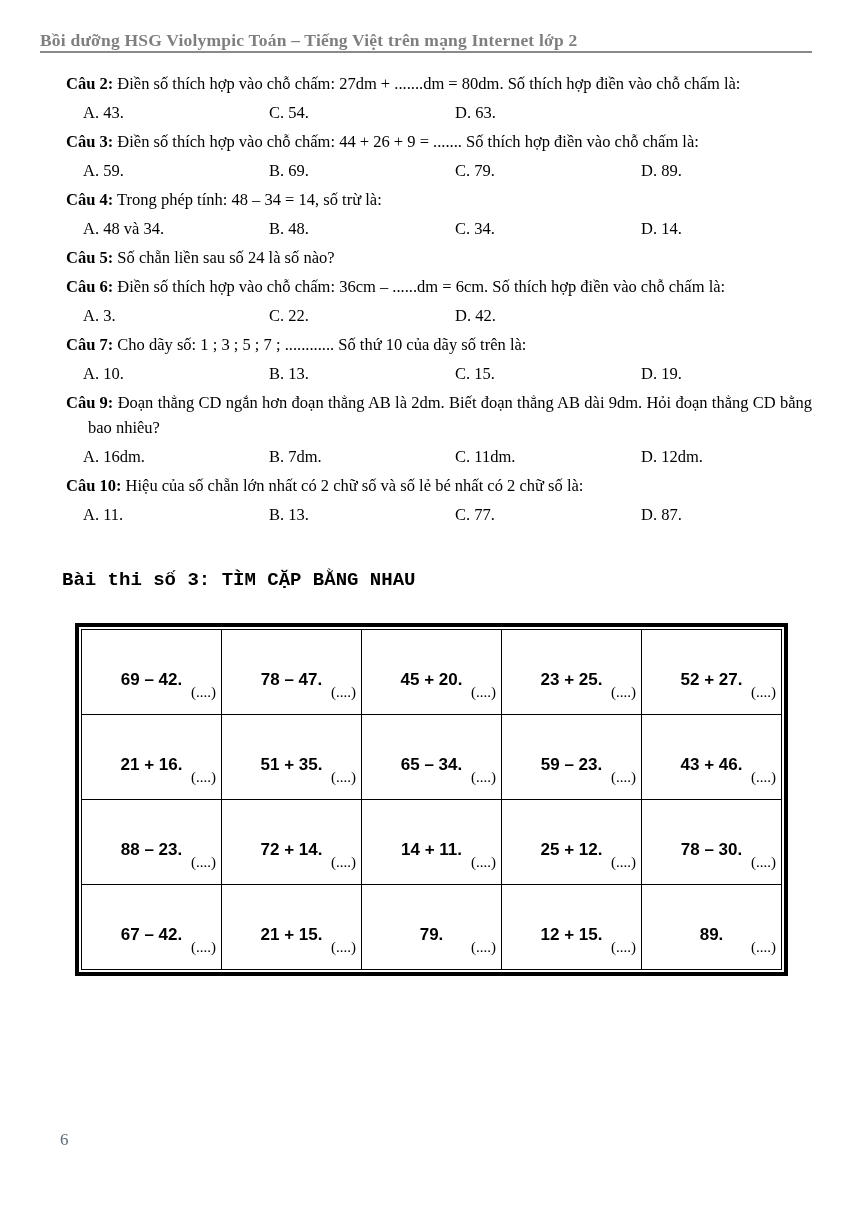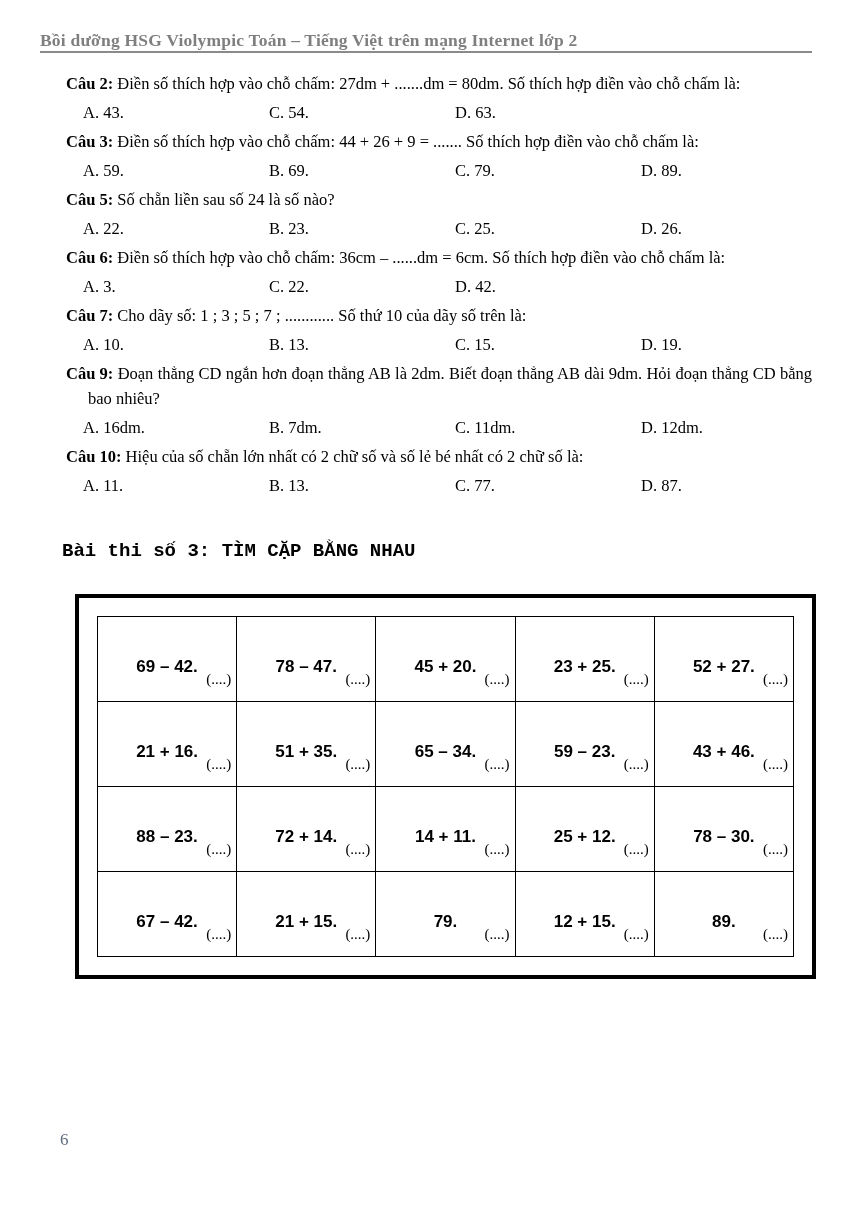--- a/index.html
+++ b/index.html
@@ -48,21 +48,21 @@
     text-align: left;
     font-family: Liberation Mono, monospace;
     font-weight: bold;
     font-size: 19px;
     color: #000000;
   }
   
   .table-wrap {
     margin: 32px 0 0 13px;
     border: 4px solid #000000;
-    padding: 18px;
+    padding: 2px;
     width: -moz-fit-content;
     width: fit-content;
     background: #ffffff;
   }
   table.match { border-collapse: collapse; }
   table.match td {
     border: 1px solid #000000;
     width: 139px;
     height: 84px;
     vertical-align: top;
@@ -116,29 +116,32 @@
   <div class="question">
     <p class="qtext"><b class="qlabel">Câu 3:</b> <span class="qbody">Điền số thích hợp vào chỗ chấm: 44 + 26 + 9 = ....... Số thích hợp điền vào chỗ chấm là:</span></p>
     <div class="options">
       <span class="opt">A. 59.</span>
       <span class="opt">B. 69.</span>
       <span class="opt">C. 79.</span>
       <span class="opt">D. 89.</span>
     </div>
   </div>
 
+  <div class="question">
+    <p class="qtext"><b class="qlabel">Câu 4:</b> <span class="qbody">Trong phép tính: 48 – 34 = 14, số trừ là:</span></p>
+    <div class="options">
+      <span class="opt">A. 48 và 34.</span>
+      <span class="opt">B. 48.</span>
+      <span class="opt">C. 34.</span>
+      <span class="opt">D. 14.</span>
+    </div>
+  </div>
 
   <div class="question">
     <p class="qtext"><b class="qlabel">Câu 5:</b> <span class="qbody">Số chẵn liền sau số 24 là số nào?</span></p>
-    <div class="options">
-      <span class="opt">A. 22.</span>
-      <span class="opt">B. 23.</span>
-      <span class="opt">C. 25.</span>
-      <span class="opt">D. 26.</span>
-    </div>
   </div>
 
   <div class="question">
     <p class="qtext"><b class="qlabel">Câu 6:</b> <span class="qbody">Điền số thích hợp vào chỗ chấm: 36cm – ......dm = 6cm. Số thích hợp điền vào chỗ chấm là:</span></p>
     <div class="options">
       <span class="opt">A. 3.</span>
       <span class="opt">C. 22.</span>
       <span class="opt">D. 42.</span>
     </div>
   </div>

